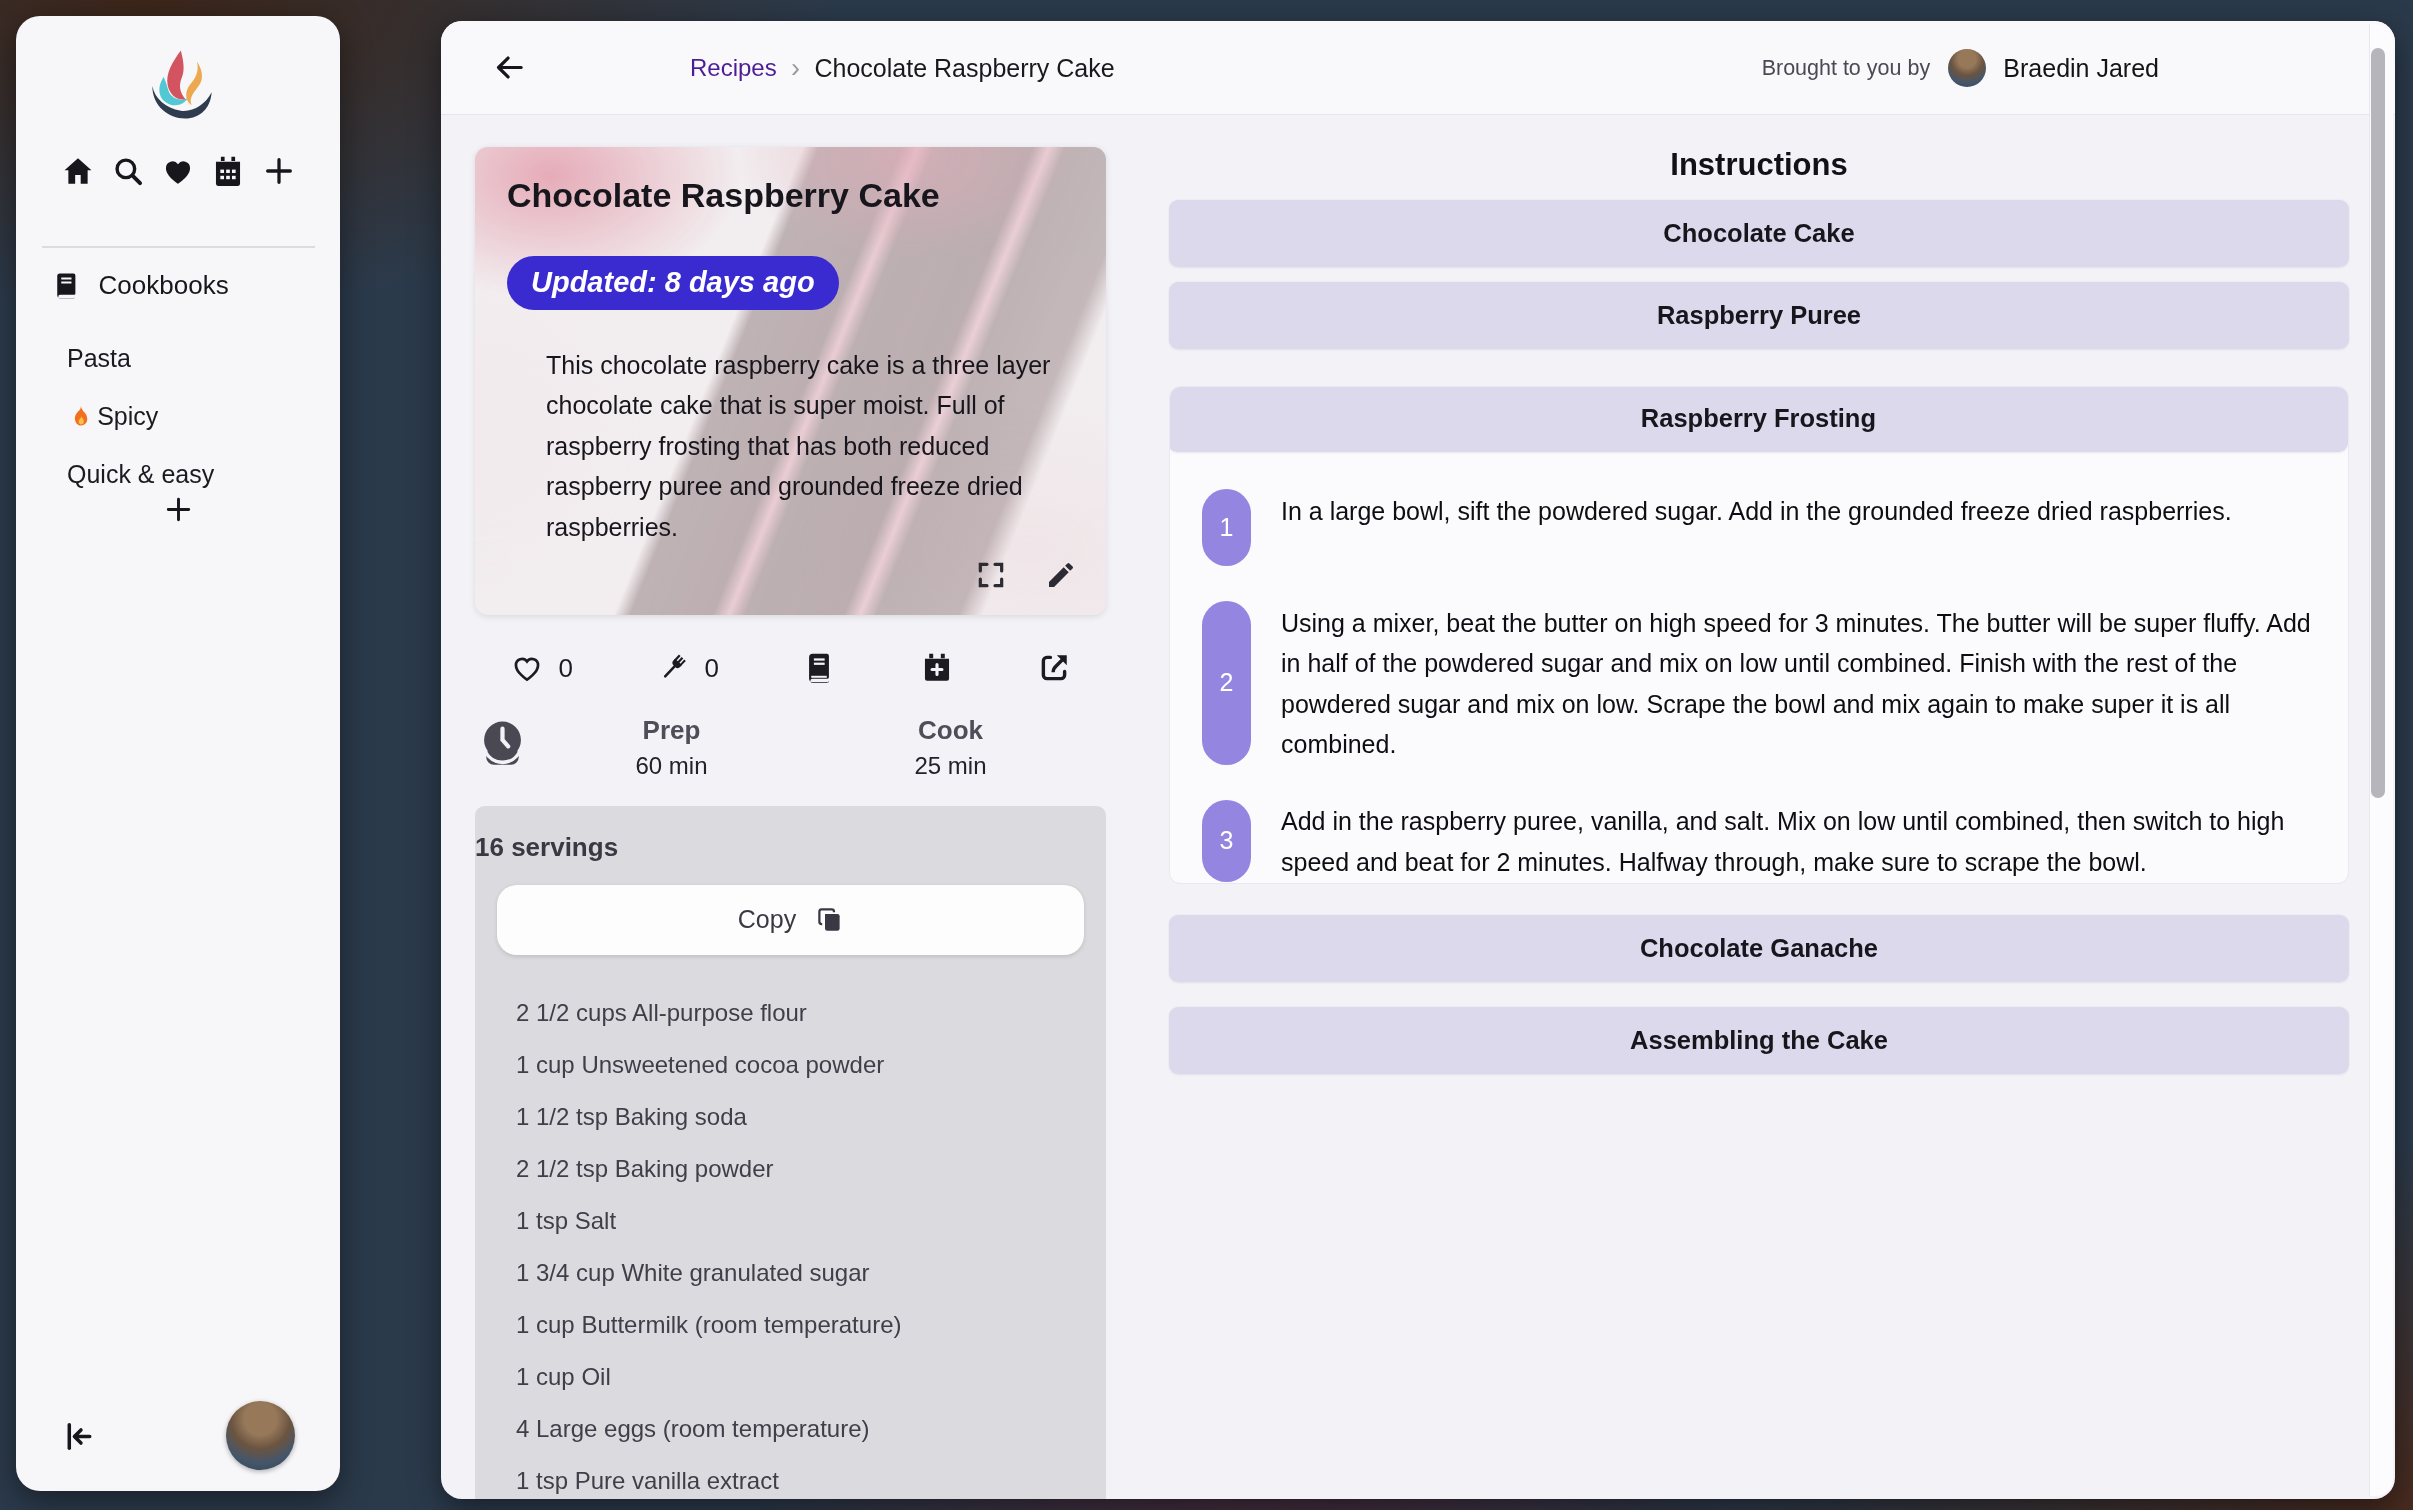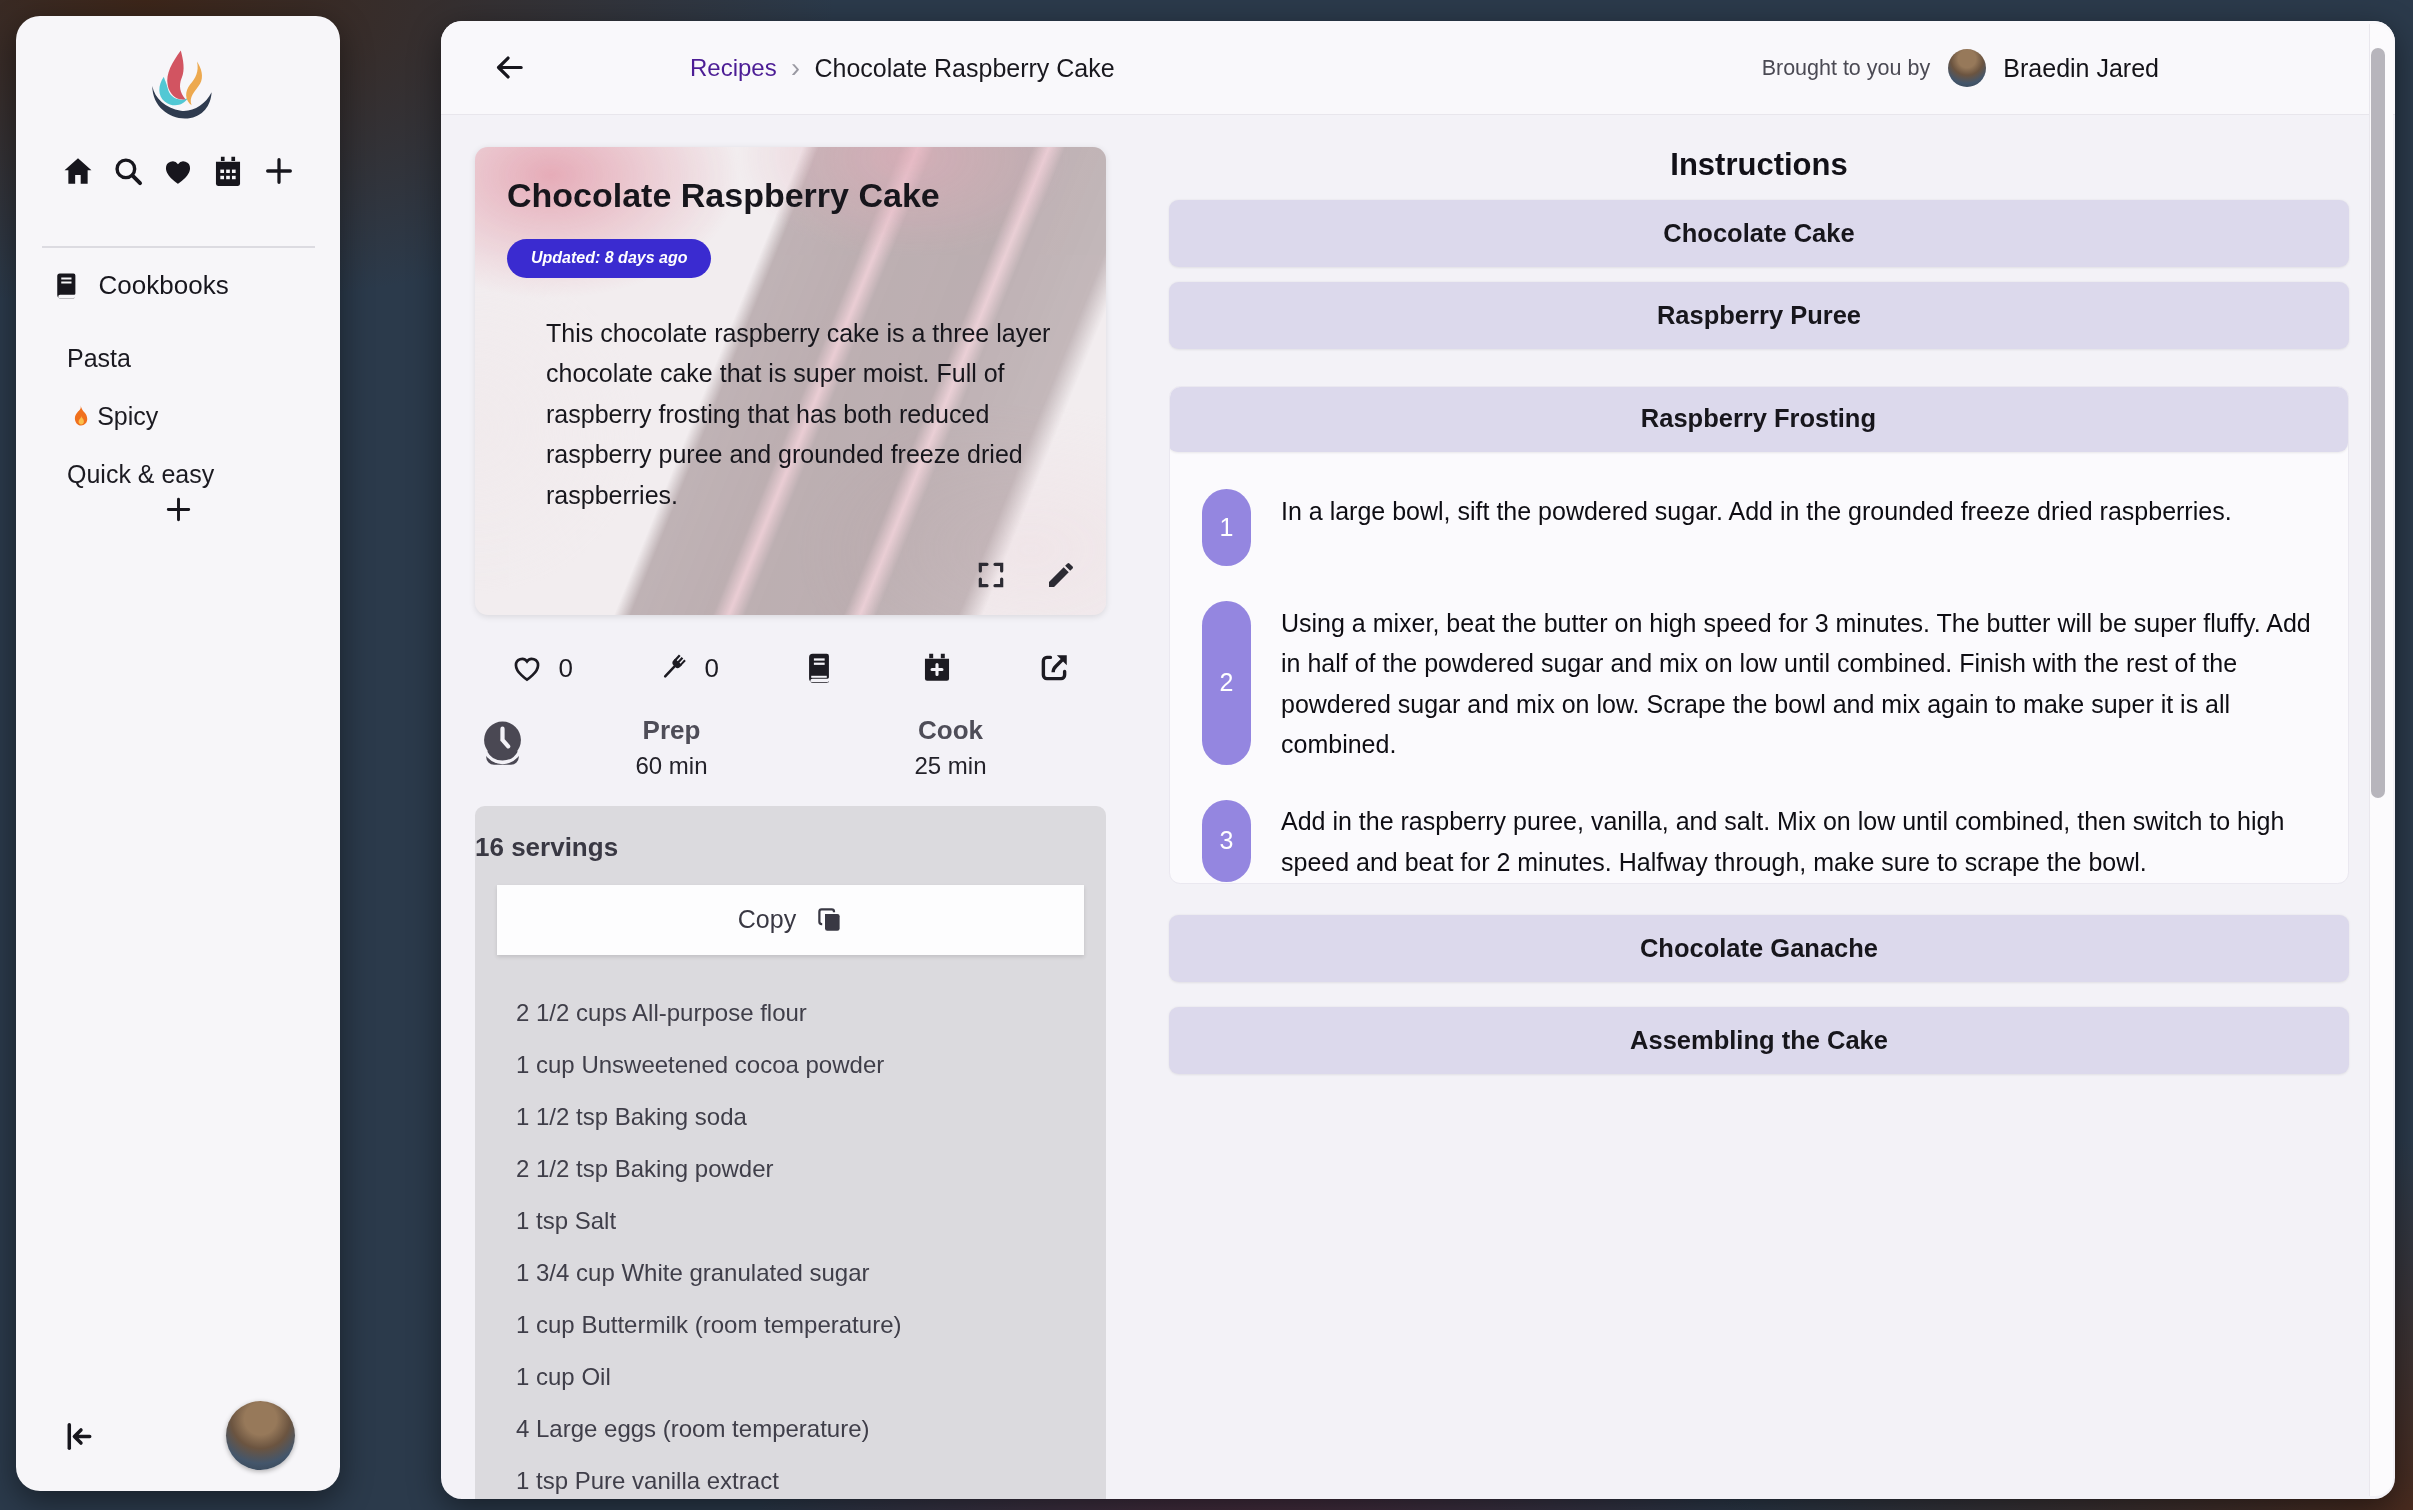--- a/index.html
+++ b/index.html
@@ -71,22 +71,22 @@
     background:
       radial-gradient(271px 176px at 12% 6%, rgba(216,98,122,.85), transparent 70%),
       radial-gradient(239px 144px at 68% 2%, rgba(214,120,142,.6), transparent 70%),
       linear-gradient(112deg, transparent 40%, rgba(74,44,48,.55) 42%, rgba(80,48,52,.6) 52%, rgba(214,130,148,.55) 54%, rgba(74,44,48,.58) 56%, rgba(78,46,50,.6) 68%, rgba(214,130,148,.5) 70%, rgba(74,44,48,.55) 72%, rgba(74,44,48,.5) 82%, transparent 85%),
       radial-gradient(335px 208px at 88% 86%, rgba(238,222,226,.9), transparent 70%),
       radial-gradient(239px 239px at 0% 60%, rgba(240,232,234,.9), transparent 70%);
   }
   .hero-inner { position:relative; padding:29px 32px; }
   .hero-title { font-size:34px; font-weight:700; color:#17161c; }
   .updated-badge {
-    display:inline-block; margin-top:24px; background:#3a2bd0; color:#fff;
-    font-size:16px; font-weight:700; font-style:italic; padding:9.6px 24px 11.2px; border-radius:797px;
+    display:inline-block; margin-top:41px; background:#3a2bd0; color:#fff;
+    font-size:29px; font-weight:700; font-style:italic; padding:9.6px 24px 11.2px; border-radius:797px;
   }
   .hero-desc { margin-top:35px; width:527px; font-size:25px; line-height:1.62; color:#17161c;margin-left:39px; }
   .hero-icons { position:absolute; right:29px; bottom:24px; display:flex; gap:38px; }
   .hero-icons svg { width:32px; height:32px; cursor:pointer; }
 
   .action-row { position:absolute; top:536px; left:0; width:631px; padding:0 35px; display:flex; justify-content:space-between; align-items:center; }
   .action-item { display:flex; align-items:center; gap:14.4px; cursor:pointer; }
   .action-item svg { width:34px; height:34px; }
   .action-count { font-size:26px; color:#1c1b22; }
 
@@ -97,21 +97,21 @@
   .time-block.cook { left:364px; }
   .time-label { font-size:26px; font-weight:700; color:#4e4d58; }
   .time-value { margin-top:6.4px; font-size:24px; color:#23222a; }
 
   .ingredients-panel {
     position:absolute; top:691px; left:0; width:631px; height:693px;
     background:#dbdade; border-radius:9.6px 9.6px 0 0;
   }
   .servings { padding-top:25.5px; text-align:left; font-size:26px; font-weight:700; color:#393843; }
   .copy-btn {
-    margin:22.3px 22.3px 0; height:70px; background:#fdfdfe; border-radius:0;
+    margin:22.3px 22.3px 0; height:70px; background:#fdfdfe; border-radius:20px;
     display:flex; align-items:center; justify-content:center; gap:20px;
     font-size:25px; font-weight:500; color:#393843; cursor:pointer; box-shadow:0 1.6px 4px rgba(0,0,0,.12);
   }
   .copy-btn svg { width:27px; height:27px; }
   .ingredient-list { margin-top:32px; padding:0 41px; }
   .ingredient-row { height:52px; display:flex; align-items:center; font-size:24px; color:#3f3e49; cursor:pointer; }
 
   
   .right-col { position:absolute; left:728px; top:94px; width:1180px; }
   .instructions-title { position:absolute; top:32px; width:100%; text-align:center; font-size:31px; font-weight:700; color:#121118; }

